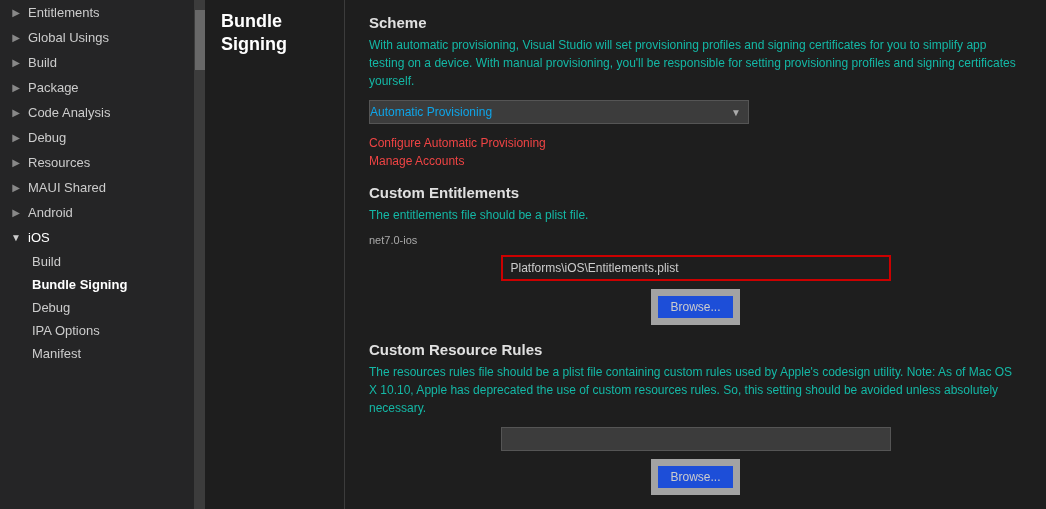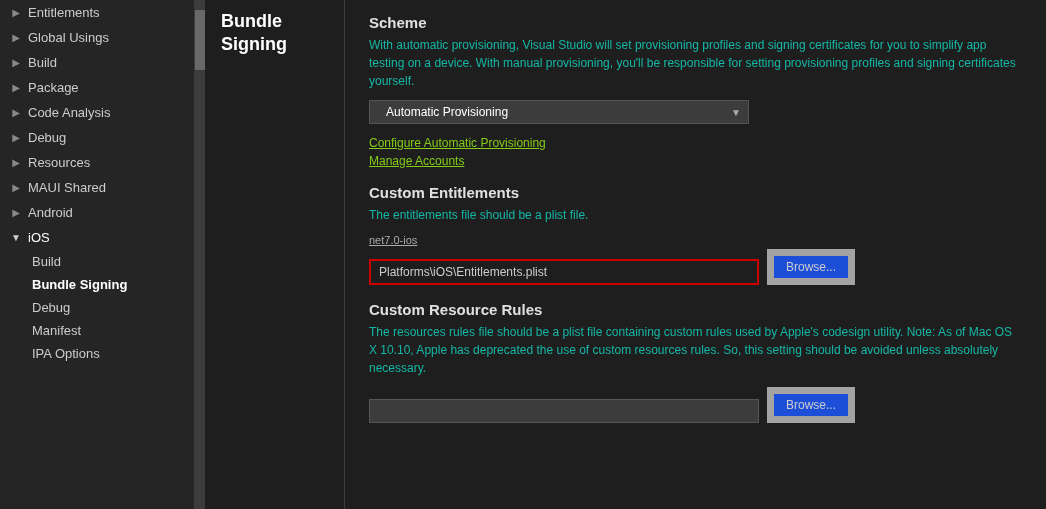--- a/index.html
+++ b/index.html
@@ -126,62 +126,61 @@
       margin-bottom: 10px;
     }
 
     .dropdown-wrapper {
       position: relative;
       display: inline-block;
       margin-bottom: 12px;
     }
     .dropdown {
       background: #3c3c3c;
-      color: #ffffff;
+      color: #0ea5e9;
       border: 1px solid #555;
-      padding: 4px 30px 4px 16px;
+      padding: 4px 30px 4px 0;
       font-size: 12px;
       width: 380px;
       appearance: none;
       cursor: pointer;
       outline: none;
     }
     .dropdown-arrow {
       position: absolute;
       right: 8px;
       top: 50%;
       transform: translateY(-50%);
       color: #aaa;
       font-size: 10px;
       pointer-events: none;
     }
 
     .link {
-      color: #84cc16;
-      text-decoration: underline;
+      color: #ef4444;
       cursor: pointer;
       font-size: 12px;
       display: block;
       margin-bottom: 4px;
     }
 
     .spacer { margin-bottom: 16px; }
 
     .field-label {
       color: #aaaaaa;
       font-size: 11px;
-      margin-bottom: 3px;
-      text-decoration: underline;
+      margin-bottom: 9px;
     }
 
     .input-row {
       display: flex;
-      align-items: flex-end;
+      align-items: center;
       gap: 8px;
       margin-bottom: 16px;
+      flex-direction: column;
     }
 
     .text-input {
       background: #1e1e1e;
       color: #cccccc;
       border: 2px solid #cc0000;
       padding: 4px 8px;
       font-size: 12px;
       width: 390px;
       outline: none;
@@ -255,24 +254,24 @@
   <div class="sub-item">
     <span>Build</span>
   </div>
   <div class="sub-item active">
     <span>Bundle Signing</span>
   </div>
   <div class="sub-item">
     <span>Debug</span>
   </div>
   <div class="sub-item">
+    <span>IPA Options</span>
+  </div>
+  <div class="sub-item">
     <span>Manifest</span>
-  </div>
-  <div class="sub-item">
-    <span>IPA Options</span>
   </div>
 </div>
 
 <div class="scrollbar-track">
   <div class="scrollbar-thumb"></div>
 </div>
 
 <div class="main">
   <div class="content-area">
 

